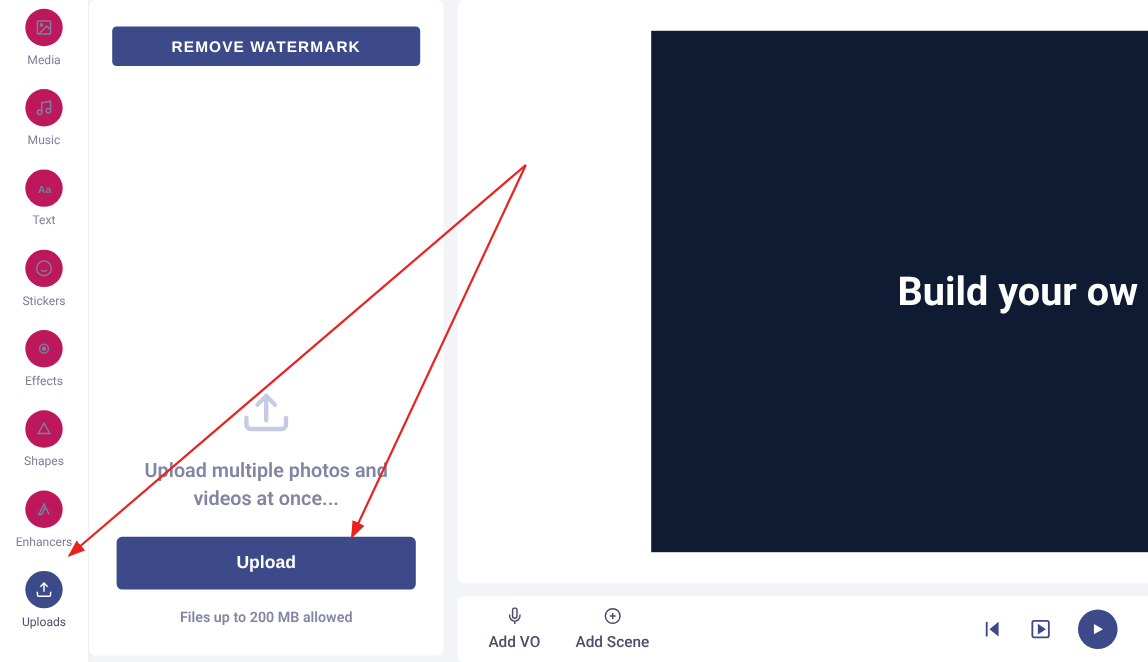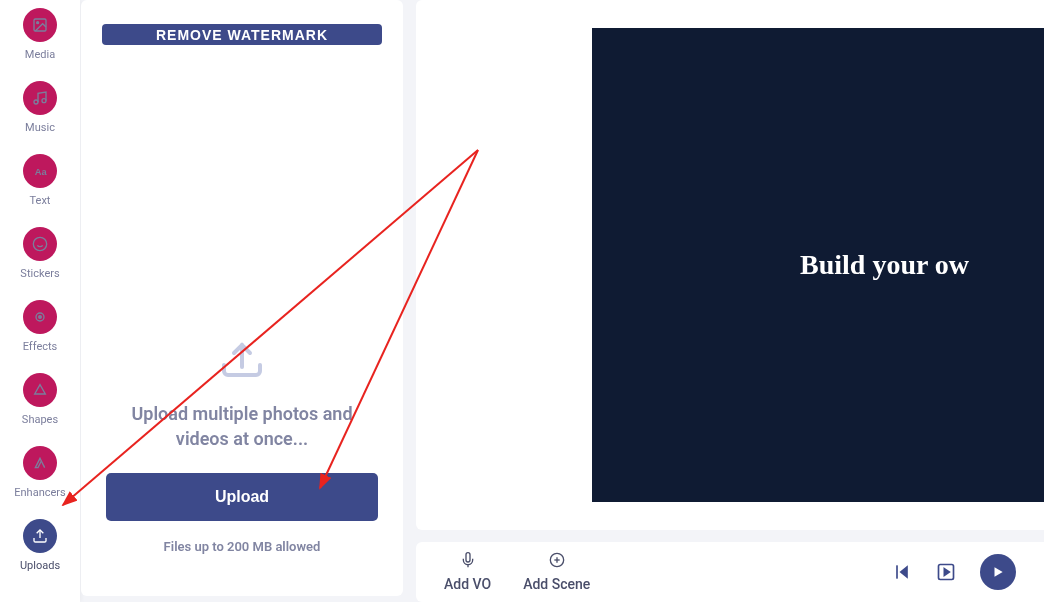--- a/index.html
+++ b/index.html
@@ -53,21 +53,21 @@
     margin-bottom: 6px;
     border-radius: 6px;
     display: flex;
     flex-direction: column;
     align-items: center;
     padding: 24px 20px 20px 20px;
     position: relative;
   }
   .remove-watermark-btn {
     width: 280px;
-    height: 21px;
+    height: 36px;
     background: #3d4a8a;
     color: #fff;
     border: none;
     border-radius: 4px;
     font-size: 14px;
     font-weight: 700;
     letter-spacing: 1px;
     cursor: pointer;
   }
   .upload-zone {
@@ -129,26 +129,25 @@
     height: 474px;
     background: #0f1b33;
     display: flex;
     align-items: center;
     justify-content: center;
     color: #fff;
     position: relative;
     overflow: hidden;
   }
   .preview-text {
-    font-size: 28px;
+    font-size: 36px;
     font-weight: 700;
     white-space: nowrap;
     position: absolute;
-    left: 208px;
-    font-family: Liberation Serif, serif;
+    left: 224px;
   }
   .bottom-bar {
     height: 60px;
     background: #fff;
     border-radius: 6px 0 0 6px;
     display: flex;
     align-items: center;
     padding: 0 28px;
   }
   .bb-left {

